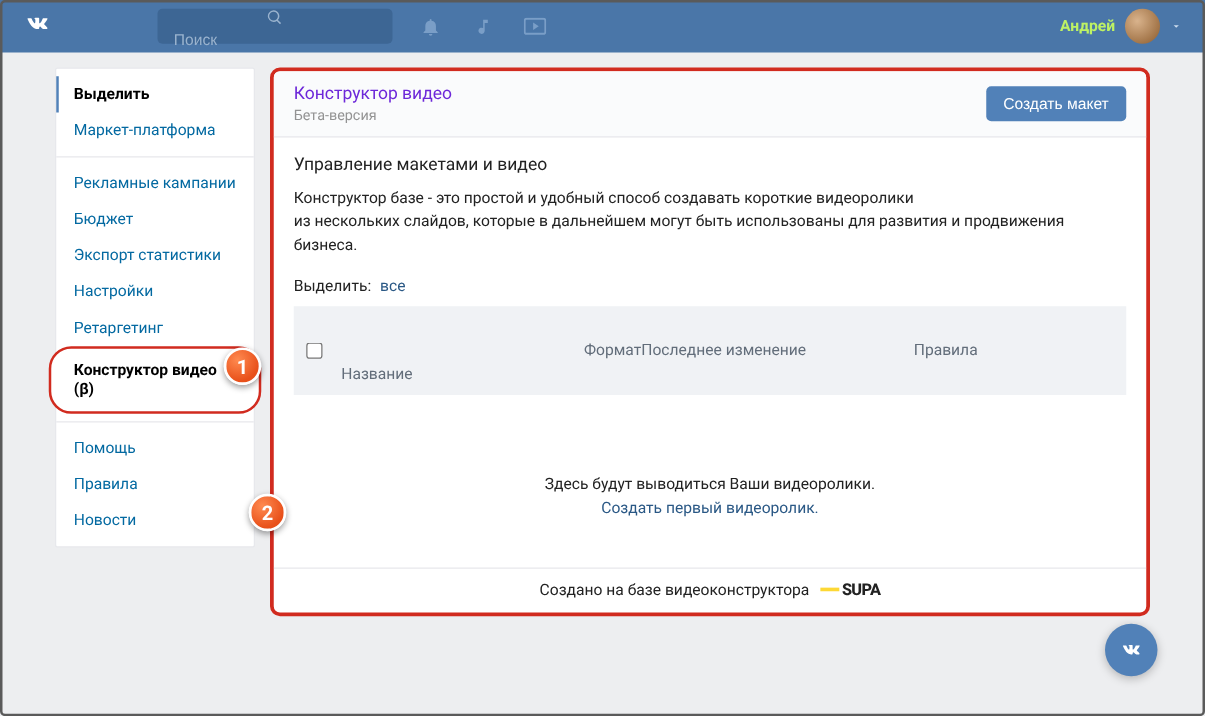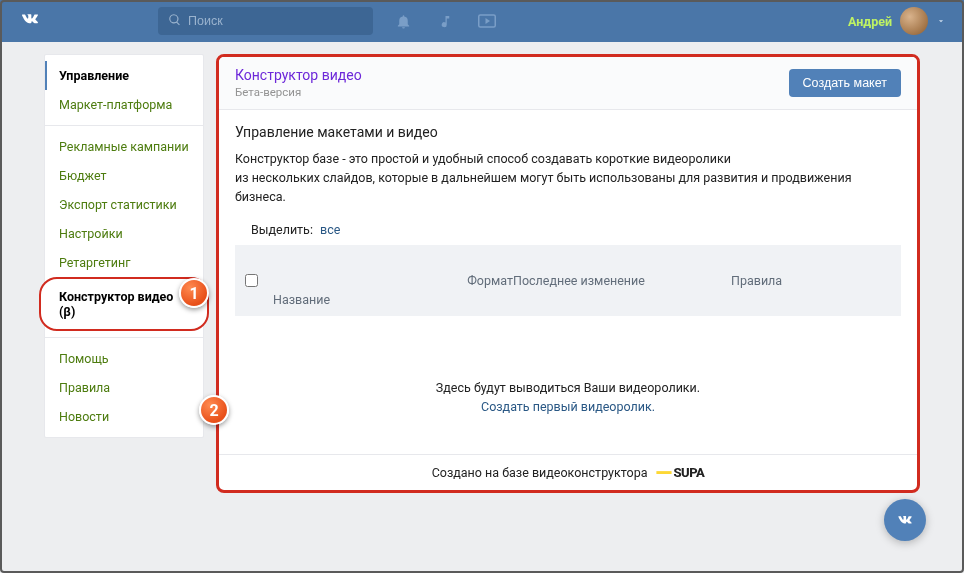--- a/index.html
+++ b/index.html
@@ -4,52 +4,52 @@
 <style>
 * { margin: 0; padding: 0; box-sizing: border-box; }
 body { font-family: -apple-system, BlinkMacSystemFont, Roboto, Helvetica, Arial, sans-serif; background: #edeef0; font-size: 12.5px; color: #222; width: 964px; height: 573px; overflow: hidden; position: relative; }
 
 
 .frame-border { position: absolute; inset: 0; border: 2px solid #5a5a5a; border-radius: 4px; pointer-events: none; z-index: 50; }
 
 
 .topbar { background: #4a76a8; height: 42px; display: flex; align-items: center; padding: 0 18px; }
 .vk-logo { color: #fff; font-weight: 700; font-size: 20px; letter-spacing: -1px; width: 36px; }
-.search-wrap { margin-left: 104px; display: flex; align-items: center; background: #3d6694; border-radius: 4px; height: 28px; width: 215px; padding: 0 10px; }
+.search-wrap { margin-left: 72px; display: flex; align-items: center; background: #3d6694; border-radius: 4px; height: 28px; width: 188px; padding: 0 10px; flex-direction: column; }
 .search-wrap svg { width: 14px; height: 14px; fill: #9ab3ce; }
 .search-input { background: transparent; border: none; outline: none; color: #cfe0f2; font-size: 12.5px; margin-left: 6px; width: 100%; }
 .search-input::placeholder { color: #9ab3ce; }
 .top-icons { display: flex; align-items: center; gap: 22px; margin-left: 20px; }
 .top-icons span { width: 20px; height: 20px; display: flex; align-items: center; justify-content: center; }
 .top-icons svg { fill: #7a9ec7; }
 .top-spacer { flex: 1; }
 .user-block { display: flex; align-items: center; gap: 8px; color: #bef264; font-weight: 700; font-size: 12.5px; }
 .avatar { width: 28px; height: 28px; border-radius: 50%; background: radial-gradient(circle at 35% 35%, #d9b38c, #8b5a2b); }
 .chevron { width: 10px; height: 10px; }
 
 
 .page-wrap { display: flex; align-items: flex-start; padding: 12px 44px 0 44px; gap: 12px; }
 .sidebar { width: 160px; background: #fff; border: 1px solid #e7e8ec; border-radius: 2px; }
 .sidebar-group { padding: 6px 0; }
 .sidebar-divider { border-top: 1px solid #e7e8ec; }
-.sidebar-item { padding: 7px 14px; color: #4d7c0f; text-align: left; cursor: pointer; font-size: 12.5px; }
+.sidebar-item { padding: 7px 14px; color: #0369a1; text-align: left; cursor: pointer; font-size: 12.5px; }
 .sidebar-item.active { color: #000; font-weight: 700; }
 .sidebar-item.boxed { border: 2px solid #d12b1f; border-radius: 18px; margin: 0 -6px; padding: 10px 18px; background: #fff; position: relative; }
 .border-left-active { border-left: 2px solid #5181b8; padding-left: 12px; }
 
 
 .main { flex: 1; background: #fff; border: 3px solid #d12b1f; border-radius: 8px; overflow: hidden; position: relative; }
 .panel-head { display: flex; align-items: center; justify-content: space-between; padding: 10px 16px; border-bottom: 1px solid #e7e8ec; background: #fafbfc; }
 .panel-head-left h2 { font-size: 14px; font-weight: 400; color: #6d28d9; }
 .beta { color: #939393; font-size: 11.5px; margin-top: 2px; }
 .btn-primary { background: #5181b8; color: #fff; border: none; border-radius: 4px; padding: 7px 14px; font-size: 12.5px; cursor: pointer; font-weight: 500; }
 .panel-body { padding: 14px 16px 0 16px; }
 .subhead { font-size: 14px; font-weight: 400; color: #222; margin-bottom: 10px; }
 .desc { font-size: 12.5px; color: #222; line-height: 1.5; }
-.select-row { margin: 16px 0 8px 16px; font-size: 12.5px; color: #222; }
+.select-row { margin: 16px 0 8px 0; font-size: 12.5px; color: #222; }
 .select-row a { color: #2a5885; text-decoration: none; margin-left: 4px; }
 .table-head { background: #f0f2f5; display: flex; align-items: center; padding: 9px 10px; font-size: 12.5px; color: #626d7a; }
 .th-check { width: 28px; display: flex; align-items: center; }
 .th-check input { width: 13px; height: 13px; }
 .th-name { width: 130px; margin-top: 38px; }
 .th-format { width: 110px; text-align: right; }
 .th-last { flex: 1; }
 .th-actions { width: 160px; }
 .empty-area { text-align: center; padding: 64px 0 40px 0; font-size: 12.5px; color: #222; }
 .empty-area a { color: #2a5885; text-decoration: none; display: block; margin-top: 4px; }
@@ -110,21 +110,21 @@
     <svg class="chevron" viewBox="0 0 24 24" fill="#cdddee">
         <path d="M7 10l5 5 5-5z"></path>
       </svg>
   </div>
 </div>
 
 <div class="page-wrap">
 
   <div class="sidebar">
     <div class="sidebar-group">
-      <div class="sidebar-item active border-left-active">Управление</div>
+      <div class="sidebar-item active border-left-active">Выделить</div>
       <div class="sidebar-item">Маркет-платформа</div>
     </div>
     <div class="sidebar-divider"></div>
     <div class="sidebar-group">
       <div class="sidebar-item">Рекламные кампании</div>
       <div class="sidebar-item">Бюджет</div>
       <div class="sidebar-item">Экспорт статистики</div>
       <div class="sidebar-item">Настройки</div>
       <div class="sidebar-item">Ретаргетинг</div>
       <div class="sidebar-item active boxed">Конструктор видео (β)</div>

